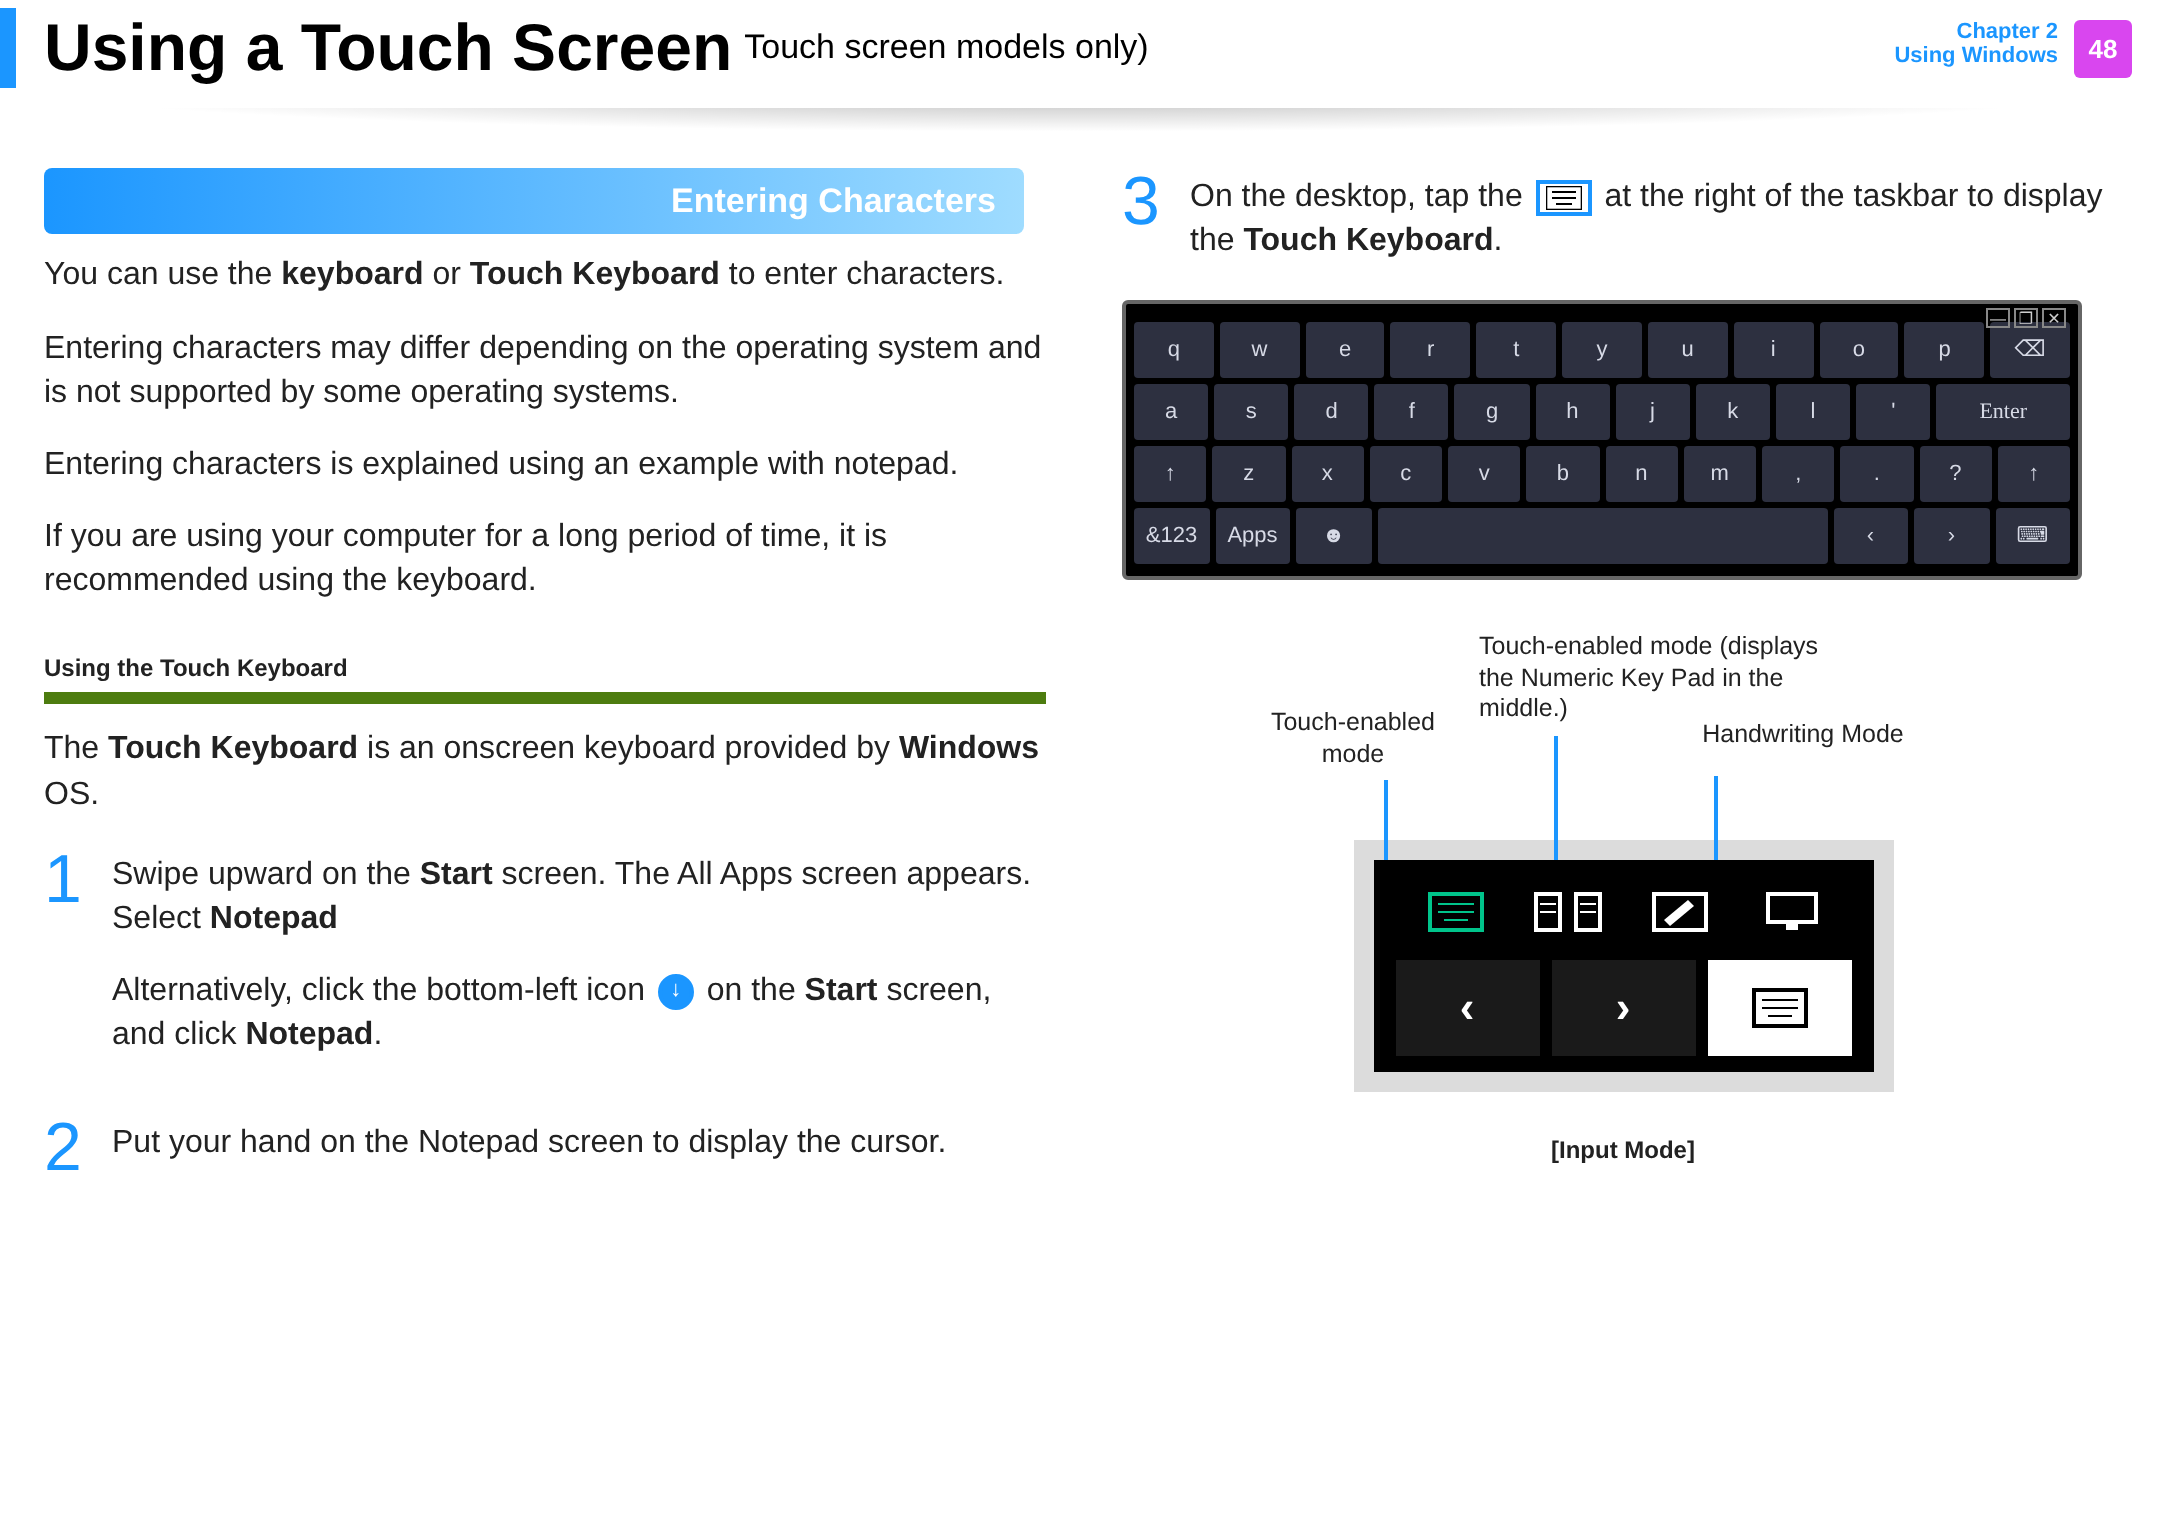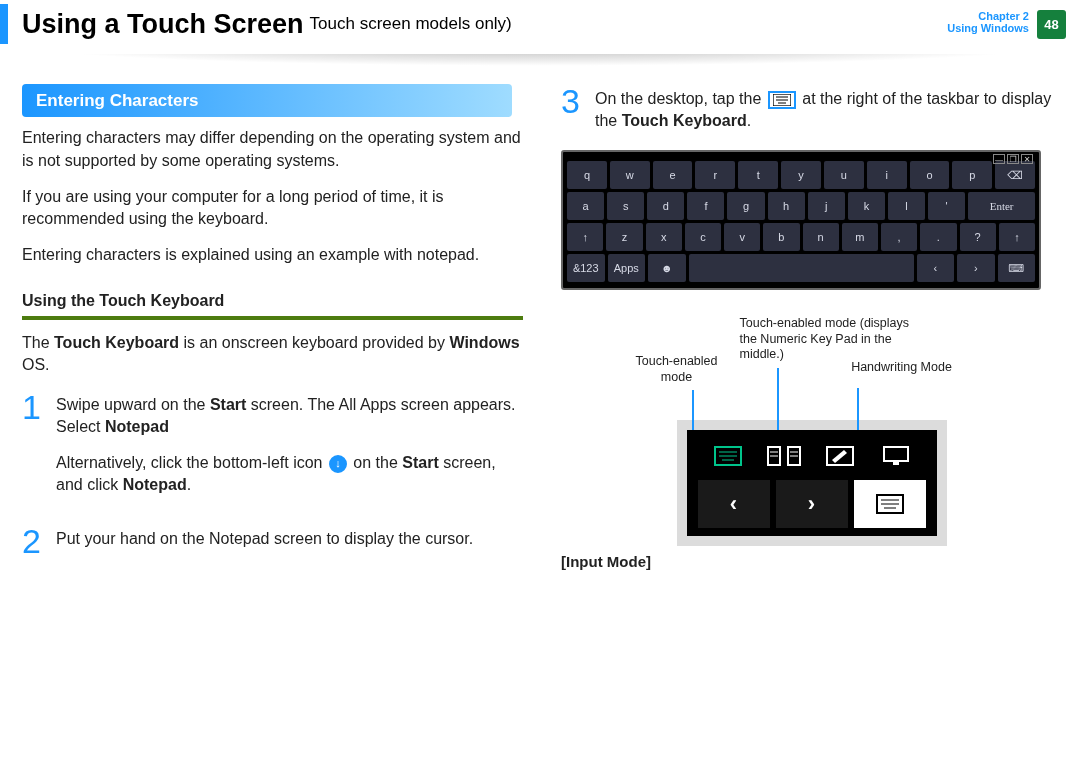--- a/index.html
+++ b/index.html
@@ -1,29 +1,29 @@
 <!DOCTYPE html>
 <html><head>
 <meta charset="utf-8">
 <style>
   * { margin: 0; padding: 0; box-sizing: border-box; }
   body { font-family: Arial, Helvetica, sans-serif; width: 1080px; height: 766px; background: #fff; position: relative; overflow: hidden; }
   .header { display: flex; align-items: center; height: 48px; }
   .header-accent { width: 8px; height: 40px; background: #1b96ff; margin-right: 14px; }
-  .header-title { font-size: 27px; font-weight: bold; color: #000; }
+  .header-title { font-size: 33px; font-weight: bold; color: #000; }
   .header-sub { font-size: 17px; font-weight: normal; color: #000; margin-left: 6px; }
   .header-right { margin-left: auto; display: flex; padding-right: 14px; }
   .header-meta { text-align: right; font-size: 11px; font-weight: bold; color: #1b96ff; line-height: 1.1; margin-right: 8px; }
-  .page-badge { width: 29px; height: 29px; background: #15803d; color: #fff; font-weight: bold; font-size: 13px; display: flex; align-items: center; justify-content: center; border-radius: 3px; }
+  .page-badge { width: 29px; height: 29px; background: #d946ef; color: #fff; font-weight: bold; font-size: 13px; display: flex; align-items: center; justify-content: center; border-radius: 3px; }
   .shadow-bar { height: 12px; background: radial-gradient(ellipse at center -10px, rgba(0,0,0,0.3), transparent 70%); margin: 6px 10px 18px; }
   .page-body { display: flex; padding: 0 18px 0 22px; gap: 38px; }
   .col { flex: 1; font-size: 16px; color: #222; line-height: 1.38; }
-  .section-pill { display: inline-block; background: linear-gradient(to right, #1b96ff, #9fdcff); color: #fff; font-weight: bold; padding: 5px 14px; border-radius: 4px; font-size: 17px; margin-bottom: 10px; min-width: 490px; }
+  .section-pill { display: inline-block; background: linear-gradient(to right, #1b96ff, #9fdcff); color: #fff; font-weight: bold; padding: 5px 14px; border-radius: 4px; font-size: 17px; margin-bottom: 10px; min-width: 490px; text-align: right; }
   .para { margin-bottom: 14px; }
-  .subhead { font-weight: bold; font-size: 16px; margin: 24px 0 2px; border-bottom: 4px solid #4d7c0f; padding-bottom: 4px; }
+  .subhead { font-weight: bold; font-size: 12px; margin: 24px 0 2px; border-bottom: 6px solid #4d7c0f; padding-bottom: 4px; }
   .step { display: flex; gap: 12px; margin: 14px 0; }
   .step-num { font-size: 34px; font-weight: 300; color: #1b96ff; line-height: 1; min-width: 22px; }
   .step-body { flex: 1; padding-top: 4px; }
   b { font-weight: bold; }
   .kbd-img { width: 480px; margin-top: 18px; background: #000; border: 2px solid #666; border-radius: 3px; padding: 6px 4px 3px; position: relative; }
   .kbd-titlebar { position: absolute; top: 2px; right: 6px; display: flex; gap: 2px; }
   .kbd-titlebar span { width: 12px; height: 10px; border: 1px solid #888; color: #ccc; font-size: 8px; display: flex; align-items: center; justify-content: center; }
   .kbd-row { display: flex; gap: 3px; margin: 3px 0; justify-content: center; }
   .key { background: #2d3040; color: #d7dae6; font-size: 11px; height: 28px; display: flex; align-items: center; justify-content: center; border-radius: 2px; }
   .k-std { flex: 1; min-width: 34px; }
@@ -32,21 +32,21 @@
   .callouts { position: relative; width: 300px; height: 90px; margin: 30px auto 0; }
   .callout { position: absolute; font-size: 12.5px; line-height: 1.25; text-align: center; }
   .line-down { position: absolute; width: 2px; background: #1b96ff; }
   .input-panel { width: 270px; margin: 10px auto 4px; background: #dcdcdc; padding: 10px; }
   .panel-inner { background: #000; padding: 8px; }
   .panel-row { display: flex; gap: 6px; justify-content: center; }
   .panel-icon { width: 50px; height: 36px; display: flex; align-items: center; justify-content: center; }
   .panel-row2 { margin-top: 6px; }
   .panel-btn { width: 72px; height: 48px; background: #1a1a1a; display: flex; align-items: center; justify-content: center; color: #fff; font-size: 22px; font-weight: bold; }
   .panel-btn.active { background: #fff; color: #000; }
-  .input-label { font-weight: bold; font-size: 15px; margin-top: 6px; }
+  .input-label { text-align: center; font-weight: bold; font-size: 12px; margin-top: 21px; }
   svg { display: block; }
   .inline-icon { display: inline-flex; vertical-align: middle; border: 2px solid #1b96ff; padding: 1px 3px; margin: 0 2px; }
   .circ-icon { display: inline-flex; vertical-align: middle; width: 18px; height: 18px; border: 2px solid #1b96ff; border-radius: 50%; background: #1b96ff; align-items: center; justify-content: center; color: #fff; font-size: 11px; margin: 0 2px; }
 </style>
 </head>
 <body>
 
 <div class="header">
   <div class="header-accent"></div>
   <span class="header-title">Using a Touch Screen</span>
@@ -59,23 +59,26 @@
     <div class="page-badge">48</div>
   </div>
 </div>
 <div class="shadow-bar"></div>
 
 <div class="page-body">
 
   <div class="col">
     <div class="section-pill">Entering Characters</div>
 
+    <div class="para">
+      <span>You can use the </span><b>keyboard</b><span> or </span><b>Touch Keyboard</b><span> to enter characters.</span>
+    </div>
     <div class="para">Entering characters may differ depending on the operating system and is not supported by some operating systems.</div>
+    <div class="para">Entering characters is explained using an example with notepad.</div>
     <div class="para">If you are using your computer for a long period of time, it is recommended using the keyboard.</div>
-    <div class="para">Entering characters is explained using an example with notepad.</div>
 
     <div class="subhead">Using the Touch Keyboard</div>
 
     <div class="para" style="margin-top:12px">
       <span>The </span><b>Touch Keyboard</b><span> is an onscreen keyboard provided by </span><b>Windows</b><span> OS.</span>
     </div>
 
     <div class="step">
       <div class="step-num">1</div>
       <div class="step-body">

